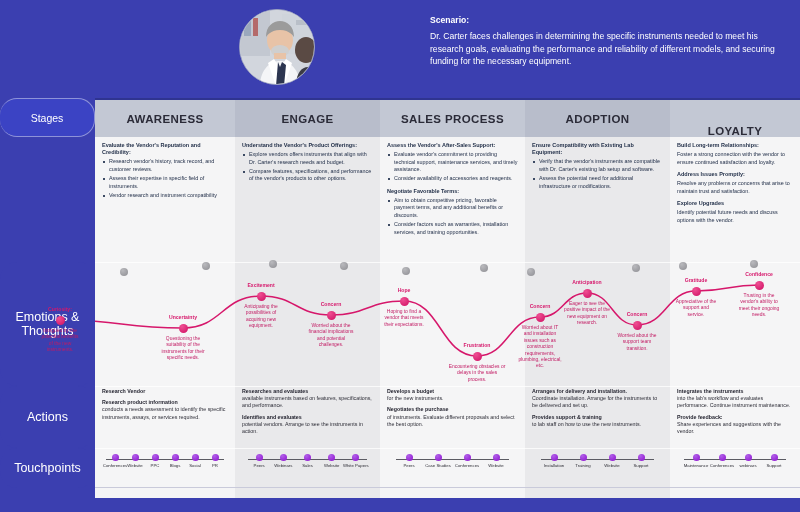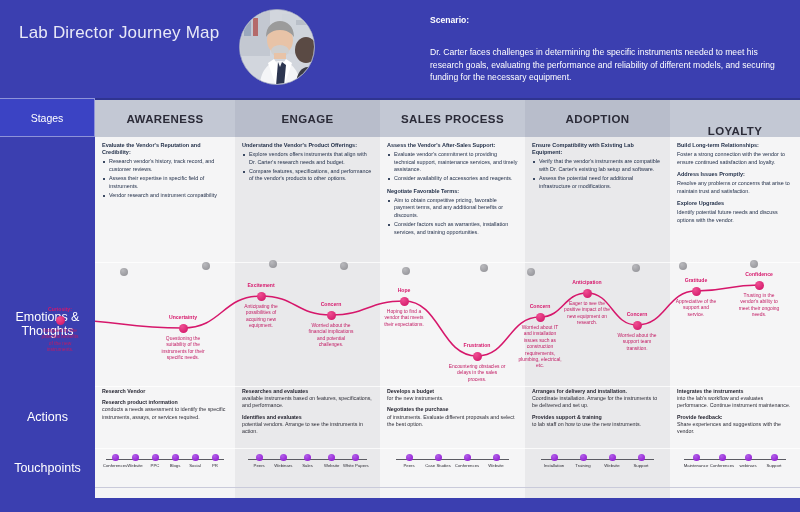--- a/index.html
+++ b/index.html
@@ -31,28 +31,29 @@
   .persona {
     position:absolute; left:322px; top:14px; width:105px;
     color:#ffffff; font-size:8.6px; line-height:13.4px;
   }
   .persona .nm { font-weight:bold; font-size:9px; }
   .persona .kk { font-weight:bold; }
   .scenario {
     position:absolute; left:430px; top:14px; width:352px;
     color:#ffffff; font-size:8.6px; line-height:12.8px;
   }
-  .scenario .sh { font-weight:bold; display:block; margin-bottom:19px; }
+  .scenario .sh { font-weight:bold; display:block; margin-bottom:3px; }
 
   
   .rowlabel {
     position:absolute; left:0; width:95px;
     color:#fff; display:flex; align-items:center; justify-content:center;
     text-align:center; font-size:12.5px; font-weight:400;
     background:#3b3fb0;
+    border-radius:17px;
   }
   .rowlabel.stages {
     background:#3b43c4; border-top:1px solid #8e93d8; border-bottom:1px solid #8e93d8;
     border-right:1px solid #8e93d8;
     font-size:10.5px;
   }
   .rowlabel span { display:block; }
 
   .stagehead {
     position:absolute; top:98px; height:39px;
@@ -122,21 +123,20 @@
     background:radial-gradient(circle at 35% 28%, #b060e8, #8e0fcf);
   }
   .tplabel { font-size:4.3px; line-height:5.4px; color:#2b2b33; }
 </style>
 </head>
 <body>
 
 <div id="map">
 
   <div class="header">
-    <div class="title">Lab Director Journey Map</div>
 
     <div class="avatar">
       <svg width="76" height="76" viewBox="0 0 76 76">
         <rect x="0" y="0" width="76" height="76" fill="#d2d6dd"></rect>
         <rect x="0" y="0" width="30" height="46" fill="#c3c8d1"></rect>
         <rect x="4" y="6" width="7" height="20" fill="#9aa8bd"></rect>
         <rect x="13" y="8" width="5" height="18" fill="#b46a6a"></rect>
         <rect x="42" y="4" width="34" height="40" fill="#cfd4db"></rect>
         <rect x="56" y="10" width="16" height="5" fill="#b9bfc8"></rect>
         <ellipse cx="40" cy="30" rx="13" ry="15" fill="#e8c3a7"></ellipse>

